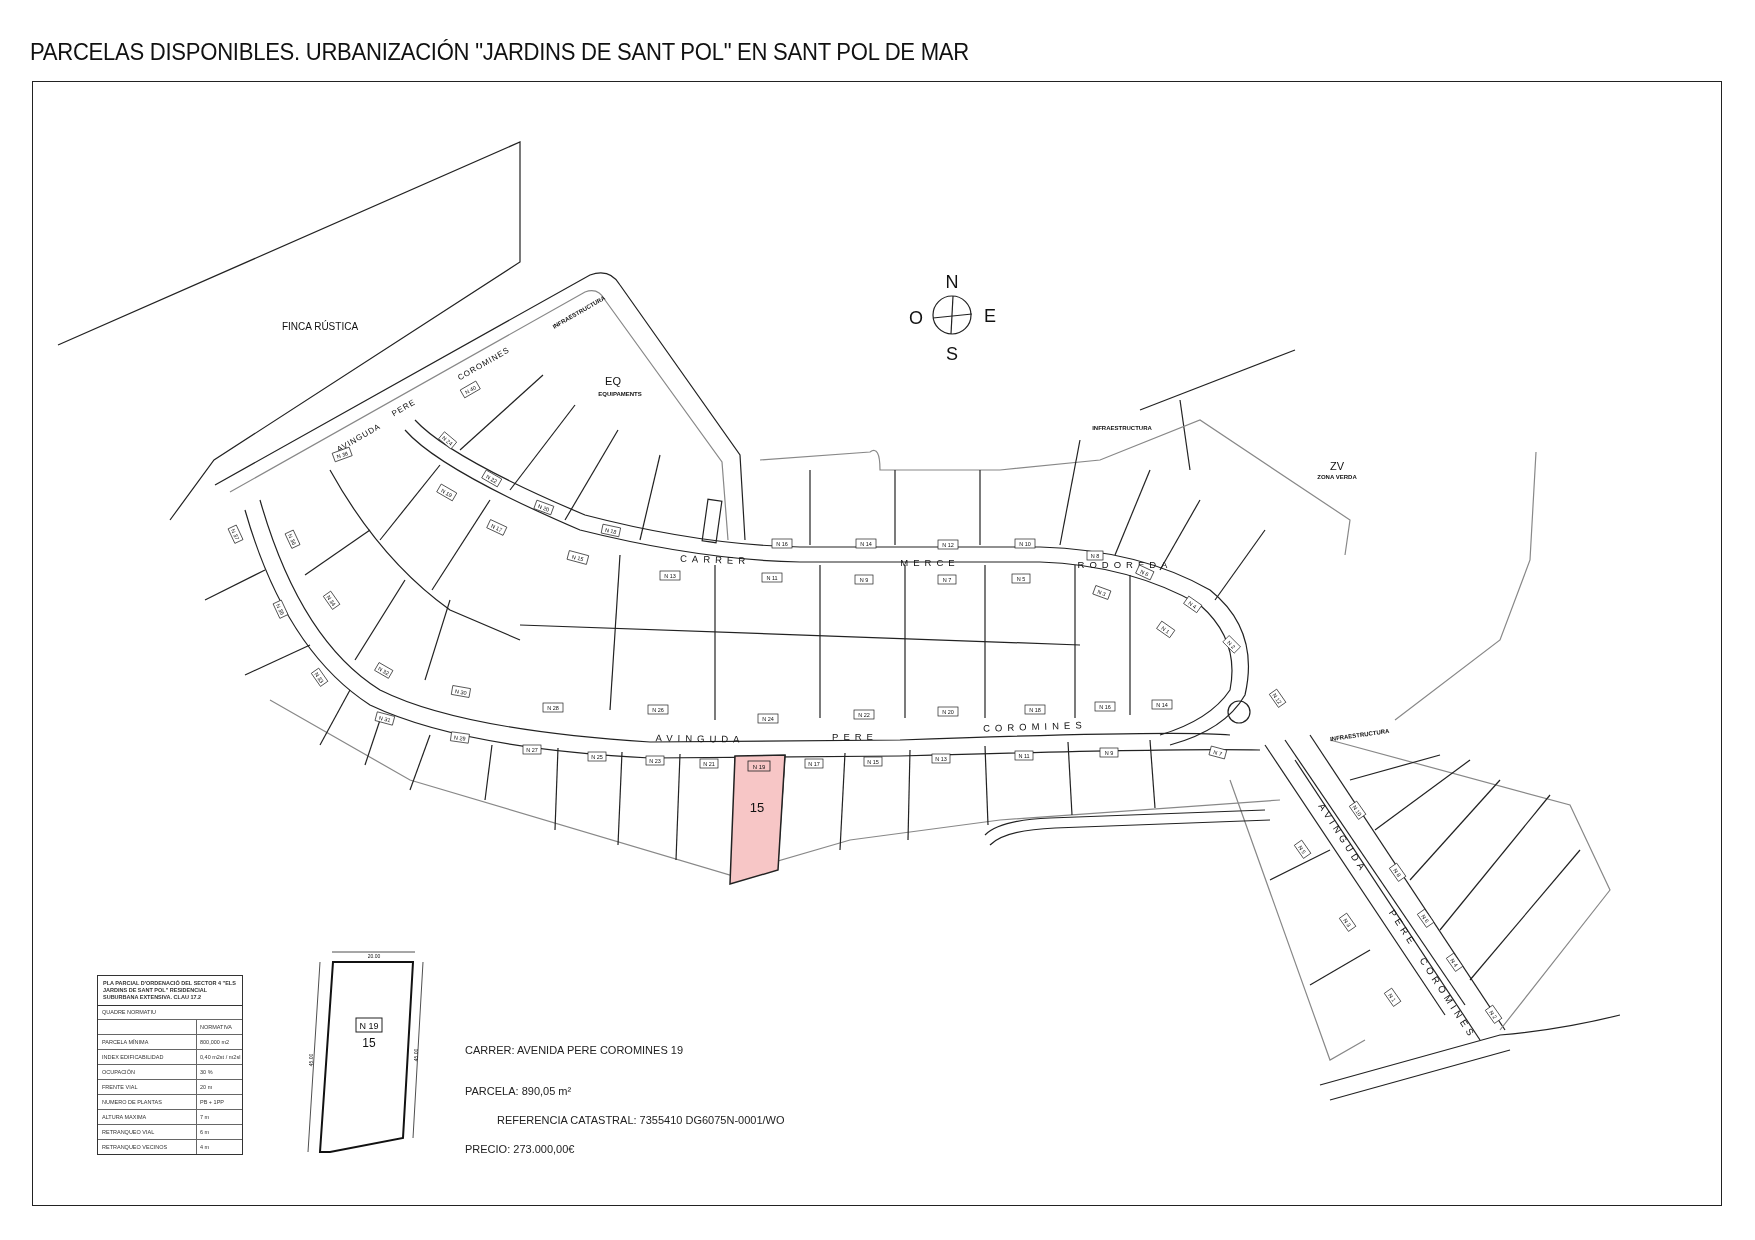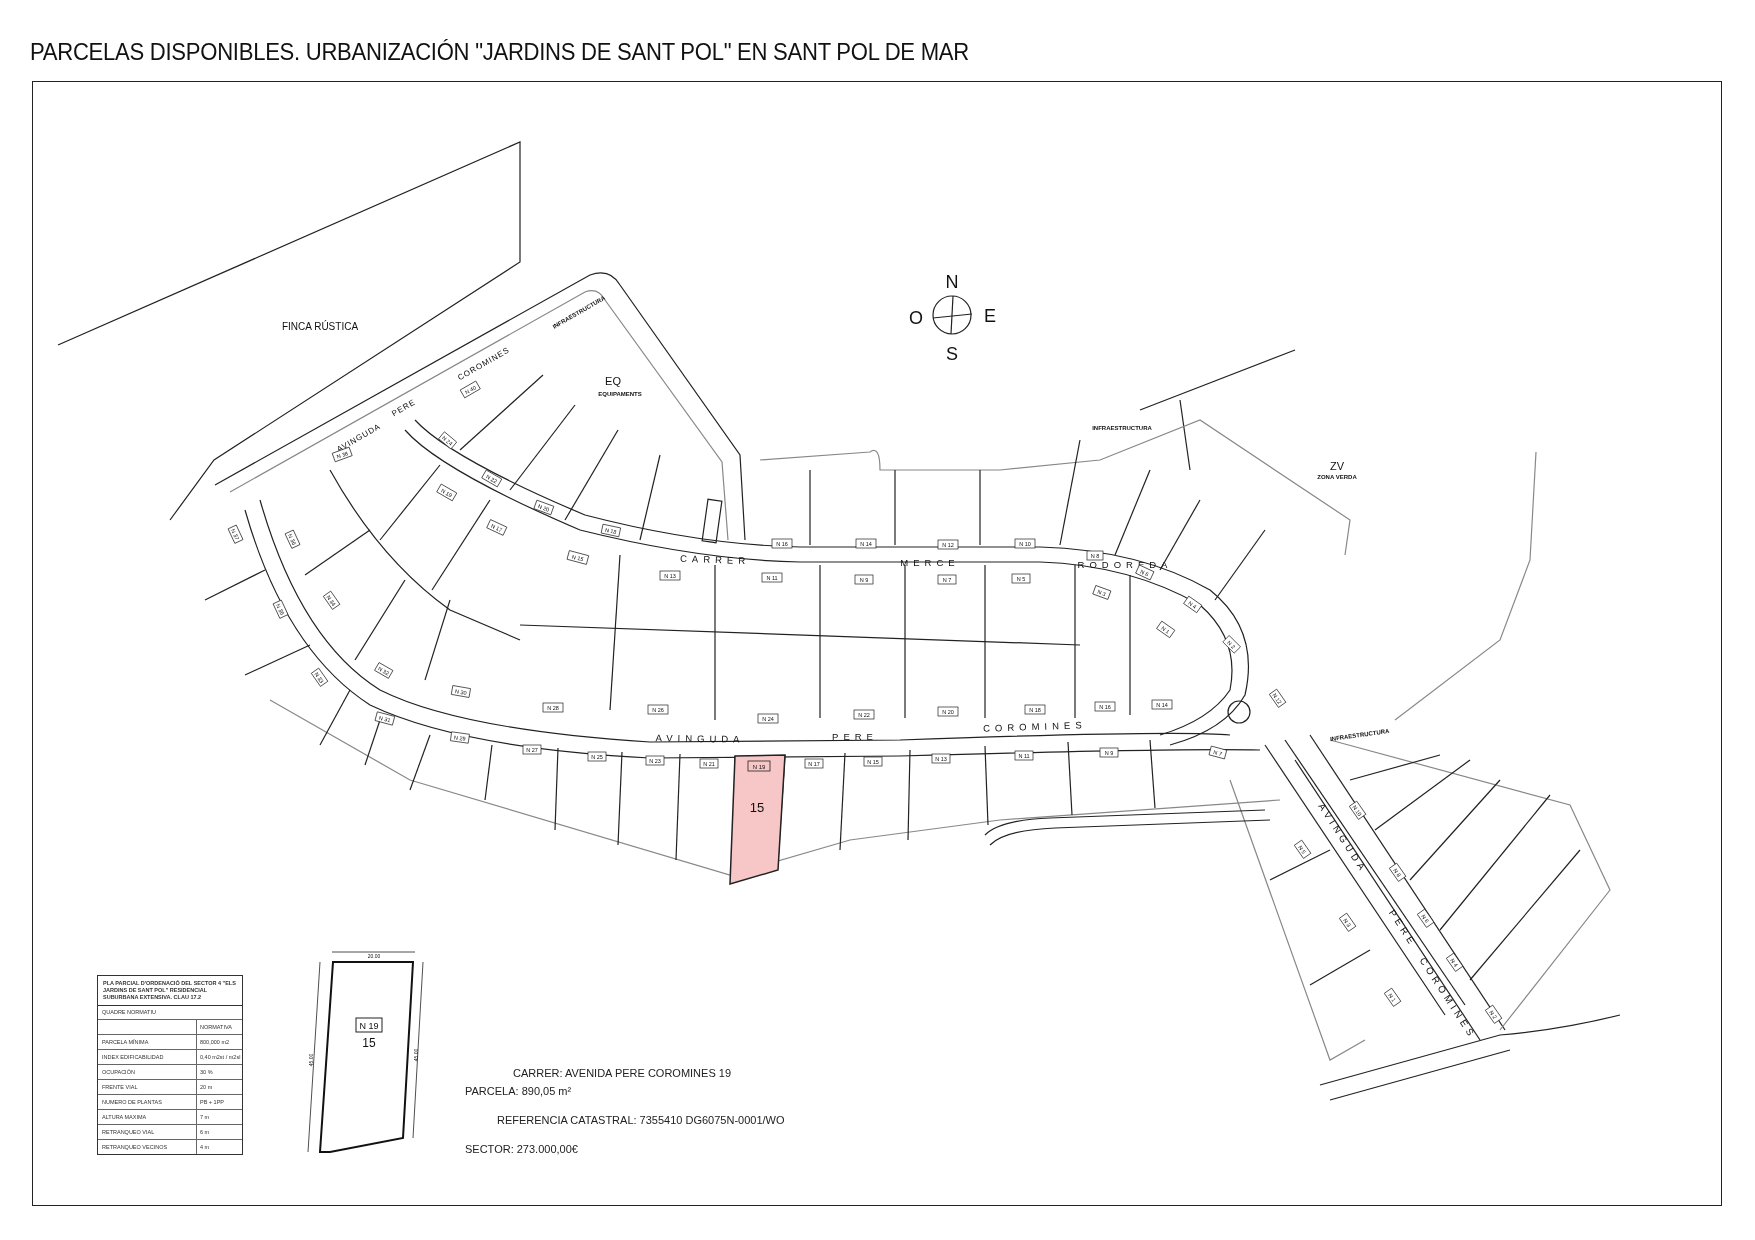--- a/index.html
+++ b/index.html
@@ -454,16 +454,16 @@
   <div class="row">
       <span class="k">RETRANQUEO VIAL</span>
       <span class="v">6 m</span>
     </div>
   <div class="row">
       <span class="k">RETRANQUEO VECINOS</span>
       <span class="v">4 m</span>
     </div>
 </div>
 
-<div class="info" style="top:1067px;margin-left:48px;">CARRER: AVENIDA  PERE COROMINES  19</div>
+<div class="info" style="top:1044px;">CARRER: AVENIDA  PERE COROMINES  19</div>
 <div class="info" style="top:1085px;text-align:right;">PARCELA: 890,05 m²</div>
 <div class="info" style="top:1114px;margin-left:32px;">REFERENCIA CATASTRAL: 7355410 DG6075N-0001/WO</div>
-<div class="info" style="top:1143px;">SECTOR: 273.000,00€</div>
+<div class="info" style="top:1143px;">PRECIO: 273.000,00€</div>
 
 </body></html>

